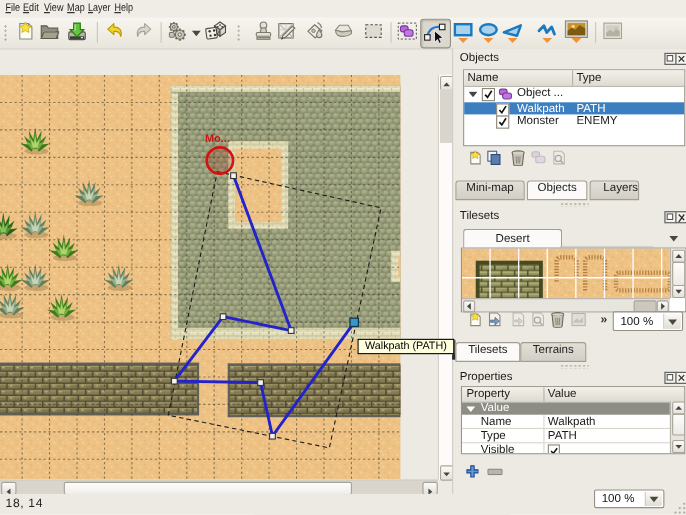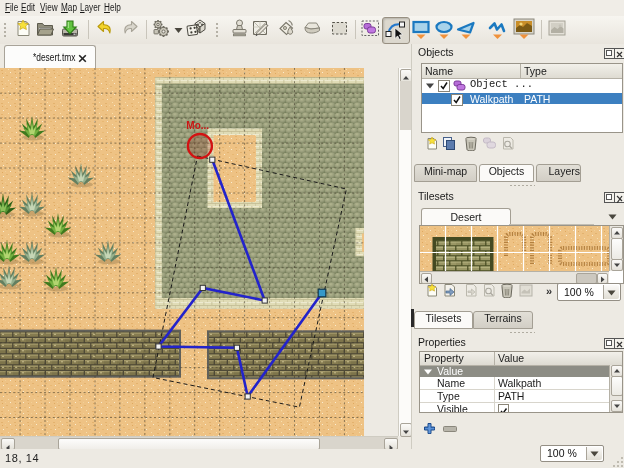--- a/index.html
+++ b/index.html
@@ -190,28 +190,20 @@
   <div class="tsep" style="left:541px;"></div>
 
   <svg class="abs" style="left:548px;top:4px;" width="18" height="17" viewBox="0 0 18 17">
     <rect x="1" y="1" width="16" height="14" fill="#e4e1d8" stroke="#a5a296" stroke-width="1"></rect>
     <rect x="3" y="3" width="12" height="10" fill="#d2cfc5"></rect>
     <path d="M3 10 l3.5-3 3 2 3-3 3 2.5 v4.5 h-12.5 z" fill="#b3b0a4"></path>
     <circle cx="12" cy="5.8" r="1.4" fill="#c5c2b7"></circle>
   </svg>
 </div>
 
-<div id="tabbar">
-  <div id="doctab">
-        <span style="position:absolute;left:28px;top:6px;transform:scaleX(0.84);transform-origin:0 0;white-space:nowrap;">*desert.tmx</span>
-    <svg class="abs" style="left:73px;top:8px;" width="9" height="9" viewBox="0 0 9 9">
-          <path d="M1.2 1.2 L7.8 7.8 M7.8 1.2 L1.2 7.8" stroke="#222" stroke-width="1.6"></path>
-        </svg>
-  </div>
-</div>
 
 <div class="abs" style="left:0;top:68px;width:364px;height:368px;overflow:hidden;">
 <svg width="398" height="368" viewBox="0 0 398 368" shape-rendering="crisp-edges">
 <defs>
   <pattern id="sand" width="13" height="11" patternUnits="userSpaceOnUse">
     <rect width="13" height="11" fill="#eec284"></rect>
     <rect x="1" y="2" width="2" height="1" fill="#e3b26e"></rect>
     <rect x="6" y="7" width="2" height="1" fill="#e3b26e"></rect>
     <rect x="10" y="4" width="1" height="1" fill="#f9ecd0"></rect>
     <rect x="3" y="9" width="1" height="1" fill="#f9ecd0"></rect>
@@ -383,20 +375,21 @@
   <rect x="262.1" y="229.9" width="5.2" height="5.2"></rect>
   <rect x="200.2" y="217.3" width="5.2" height="5.2"></rect>
   <rect x="155.9" y="275.9" width="5.2" height="5.2"></rect>
   <rect x="234.3" y="277.2" width="5.2" height="5.2"></rect>
   <rect x="245.1" y="325.9" width="5.2" height="5.2"></rect>
 </g>
 <rect x="318.2" y="221.2" width="7.6" height="7.6" fill="#3598c9" stroke="#13384d" stroke-width="1.2"></rect>
 </svg>
 </div>
 
+<div class="abs" style="left:325px;top:308px;width:86px;height:12px;background:#ffffdf;border:1px solid #000;font-size:9.8px;color:#000;text-align:center;line-height:12.5px;z-index:30;">Walkpath (PATH)</div>
 
 <div class="abs sb" style="left:398px;top:68px;width:13px;height:368px;background:#fcfbf9;border-left:1px solid #cfccc2;">
   <div class="sbbtn" style="left:1px;top:1px;width:10px;height:12px;"><svg width="10" height="12" viewBox="0 0 10 12">
           <path d="M2 7.5 L5 4 l3 3.5 z" fill="#444"></path>
         </svg></div>
   <div class="sbbtn" style="left:1px;top:355px;width:10px;height:12px;"><svg width="10" height="12" viewBox="0 0 10 12">
           <path d="M2 4.5 L5 8 l3-3.5 z" fill="#444"></path>
         </svg></div>
   <div style="position:absolute;left:1px;top:13px;width:11px;height:49px;background:#d9d5cc;"></div>
 </div>
@@ -436,31 +429,38 @@
       <svg style="position:absolute;left:4px;top:4px;" width="8" height="6" viewBox="0 0 8 6">
             <path d="M0 0.5 h8 L4 5.5 z" fill="#444"></path>
           </svg>
       <div style="position:absolute;left:16px;top:1px;width:10px;height:10px;background:#fff;border:1px solid #8a8578;"><svg width="10" height="10" viewBox="0 0 10 10">
               <path d="M2 5 l2.2 2.5 L8 1.5" fill="none" stroke="#111" stroke-width="1.5"></path>
             </svg></div>
       <svg style="position:absolute;left:31px;top:1px;" width="13" height="11" viewBox="0 0 13 11">
             <rect x="1" y="1" width="7" height="5" rx="2" fill="#b66cd8" stroke="#7b3a99"></rect>
             <rect x="4" y="4.5" width="8" height="5.5" rx="2.2" fill="#c077e0" stroke="#7b3a99"></rect>
           </svg>
-      <span style="position:absolute;left:48px;top:-1px;font-family:Liberation Mono, monospace;">Object ...</span>
+      <span style="position:absolute;left:48px;top:-1px;">Object ...</span>
     </div>
 
     <div style="position:absolute;left:0;top:29px;width:100%;height:11px;background:#3c7fc0;color:#fff;">
       <div style="position:absolute;left:29px;top:1px;width:10px;height:10px;background:#fff;border:1px solid #8a8578;"><svg width="10" height="10" viewBox="0 0 10 10">
               <path d="M2 5 l2.2 2.5 L8 1.5" fill="none" stroke="#111" stroke-width="1.5"></path>
             </svg></div>
       <span style="position:absolute;left:48px;top:0px;">Walkpath</span>
       <span style="position:absolute;left:102px;top:0px;">PATH</span>
     </div>
 
+    <div style="position:absolute;left:0;top:40px;width:100%;height:12px;">
+      <div style="position:absolute;left:29px;top:1px;width:10px;height:10px;background:#fff;border:1px solid #8a8578;"><svg width="10" height="10" viewBox="0 0 10 10">
+              <path d="M2 5 l2.2 2.5 L8 1.5" fill="none" stroke="#111" stroke-width="1.5"></path>
+            </svg></div>
+      <span style="position:absolute;left:48px;top:0px;">Monster</span>
+      <span style="position:absolute;left:102px;top:0px;">ENEMY</span>
+    </div>
   </div>
 
   <svg class="abs" style="left:13px;top:92px;" width="14" height="15" viewBox="0 0 14 15">
     <path d="M3 2.5 h6 l2.5 2.5 v8 h-8.5 z" fill="#fdfdf6" stroke="#8a8878"></path>
     <path d="M7 1 l1.3 2.4 2.7.3 -2 1.8.5 2.6 -2.5-1.3 -2.3 1.3.4-2.6 -2-1.8 2.8-.3 z" fill="#f7e13a" stroke="#c9a616" stroke-width="0.6"></path>
   </svg>
   <svg class="abs" style="left:30px;top:92px;" width="15" height="15" viewBox="0 0 15 15">
     <rect x="1.5" y="1.5" width="8" height="9" fill="#f0f4fa" stroke="#46608a"></rect>
     <rect x="4.5" y="4.5" width="8" height="9" fill="#5c7cae" stroke="#2e4a74"></rect>
   </svg>

